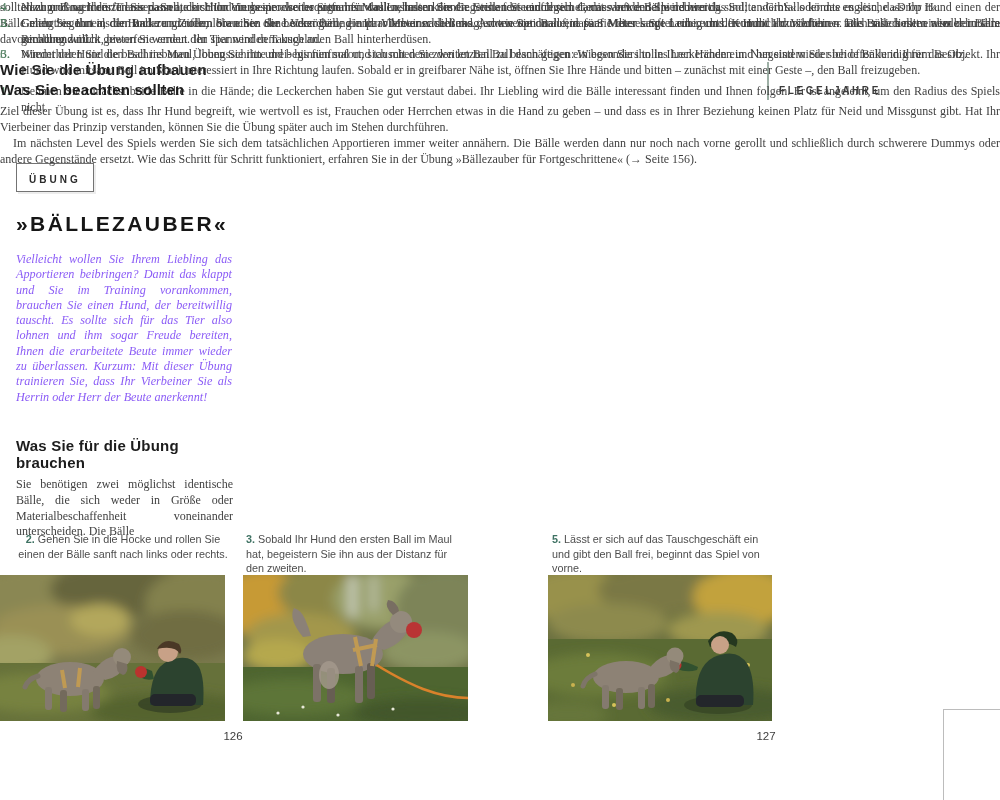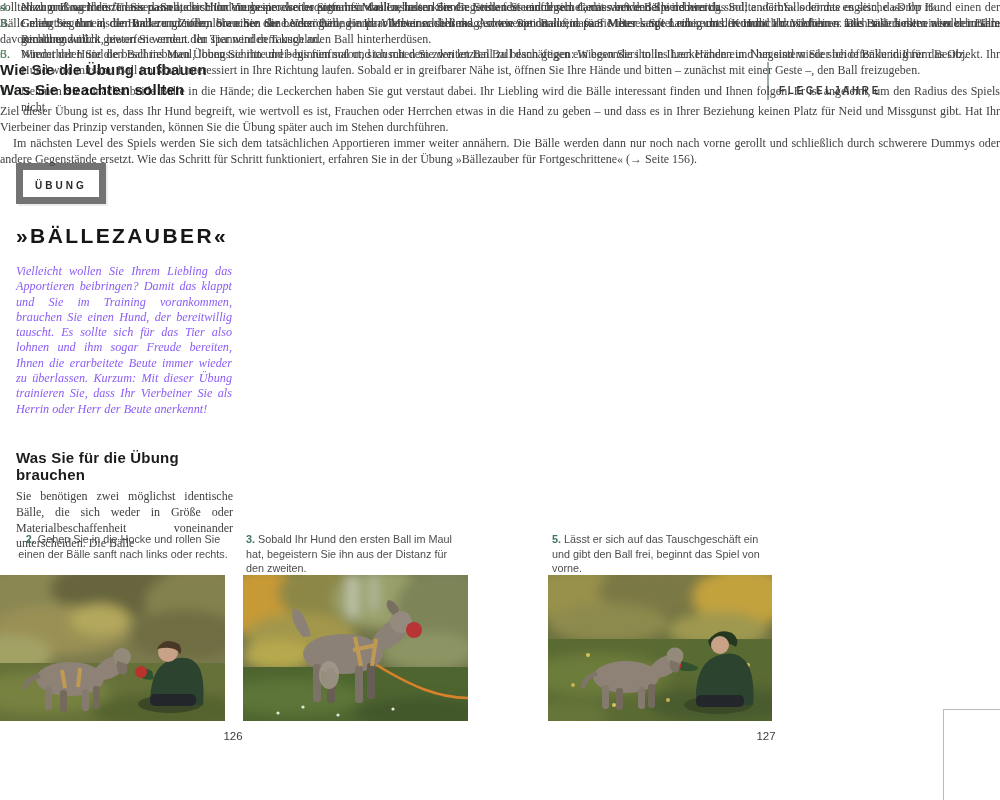--- a/index.html
+++ b/index.html
@@ -9,21 +9,21 @@
     -webkit-font-smoothing:antialiased;
   }
   .col{position:absolute;text-align:justify;hyphens:auto;}
   .body-text{
     font-family:"Liberation Serif",serif;font-size:12px;line-height:15.8px;
     color:#3f3f3f;margin:0;
   }
   
   .col1{left:16px;top:163px;width:217px;}
   .kicker-box{
-    display:inline-block;border:7px solid #737373;box-shadow:2px 2px 0 rgba(0,0,0,0.07);
+    display:inline-block;border:1px solid #737373;box-shadow:2px 2px 0 rgba(0,0,0,0.07);
     padding:5px 12px 4px 12px;background:#fff;
   }
   .kicker-box span{
     font-size:10px;font-weight:bold;letter-spacing:3px;color:#2b2b2b;
   }
   .article-title{
     margin:20px 0 0 0;font-size:21px;font-weight:700;letter-spacing:2.4px;
     color:#161616;white-space:nowrap;
   }
   .intro-text{

